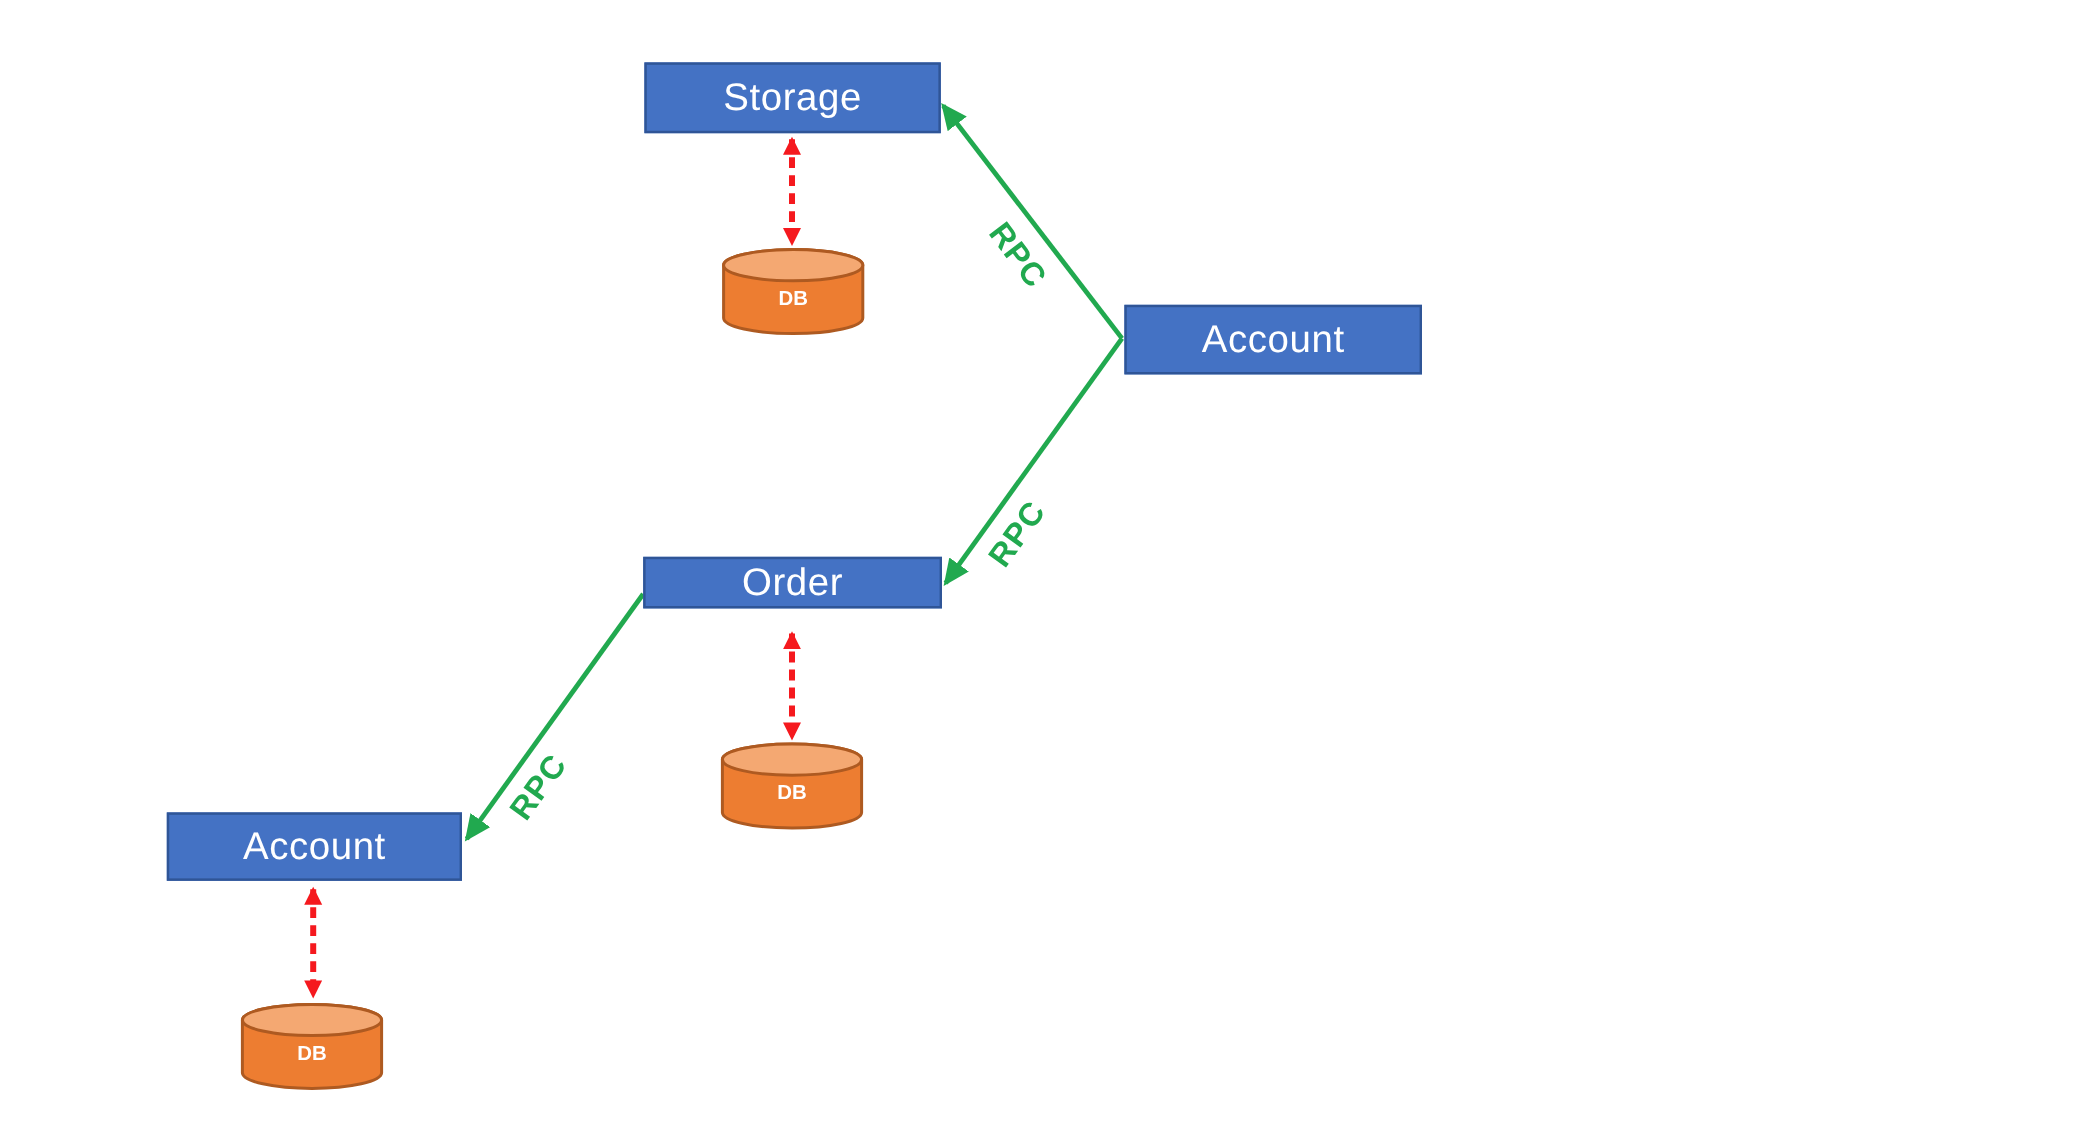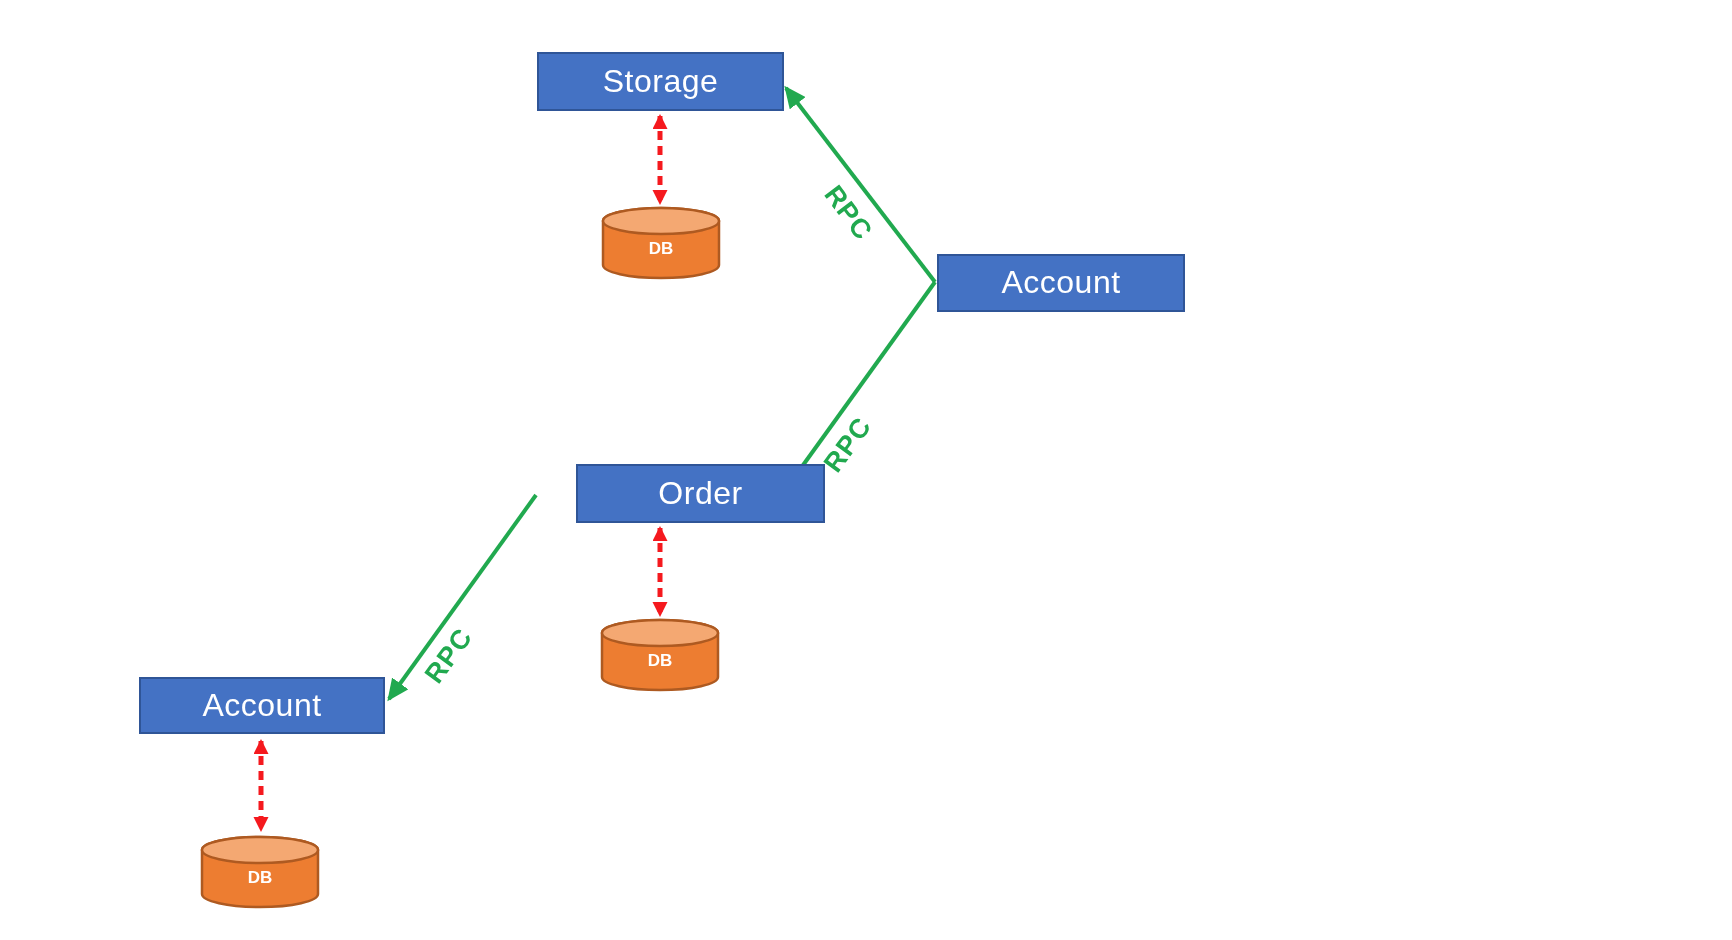--- a/index.html
+++ b/index.html
@@ -85,21 +85,21 @@
         <ellipse cx="260" cy="850" rx="58" ry="13" class="cyl-top"></ellipse>
       </g>
   </svg>
 
   <div class="node" id="node-storage" style="left: 537px; top: 52px; width: 247px; height: 59px;">
     <span>Storage</span>
   </div>
   <div class="node" id="node-business" style="left: 937px; top: 254px; width: 248px; height: 58px;">
     <span>Account</span>
   </div>
-  <div class="node" id="node-order" style="left: 536px; top: 464px; width: 249px; height: 59px; margin-left: 40px;">
+  <div class="node" id="node-order" style="left: 536px; top: 464px; width: 249px; height: 43px;">
     <span>Order</span>
   </div>
   <div class="node" id="node-account" style="left: 139px; top: 677px; width: 246px; height: 57px;">
     <span>Account</span>
   </div>
 
   <span class="rpc-label" style="left: 848px; top: 213px; transform: translate(-50%, -50%) rotate(53deg);">RPC</span>
   <span class="rpc-label" style="left: 848px; top: 445px; transform: translate(-50%, -50%) rotate(-54deg);">RPC</span>
   <span class="rpc-label" style="left: 449px; top: 656px; transform: translate(-50%, -50%) rotate(-54deg);">RPC</span>
 

